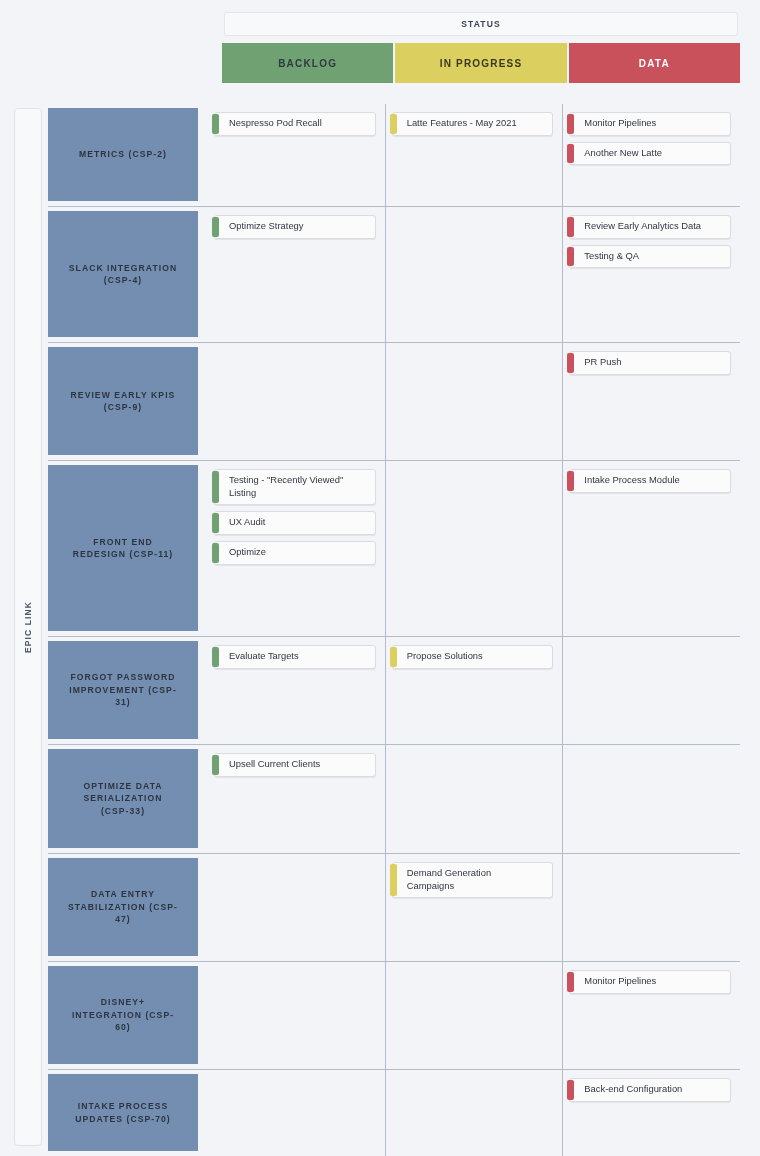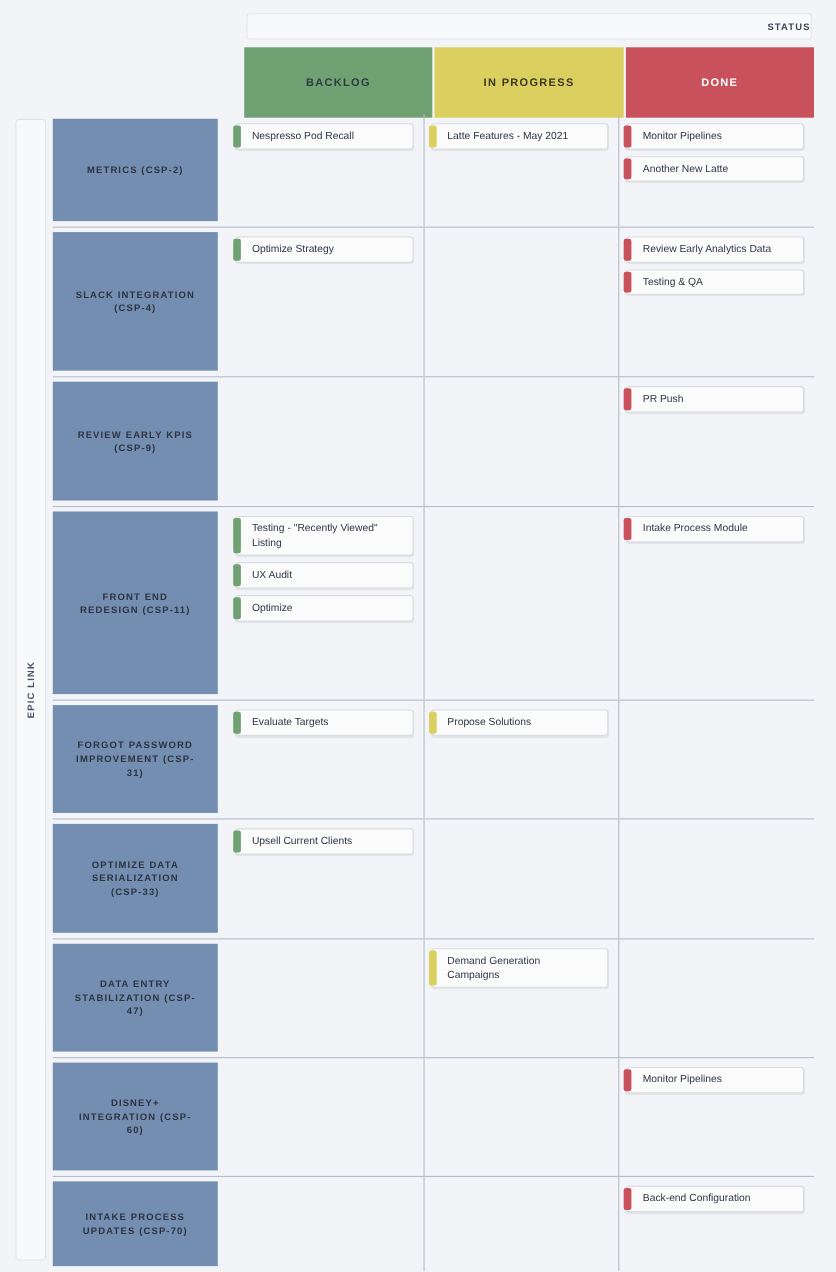--- a/index.html
+++ b/index.html
@@ -45,36 +45,36 @@
     position: absolute;
     left: 224px;
     top: 12px;
     width: 514px;
     height: 24px;
     background: #f8f9fa;
     border: 1px solid #e2e6ea;
     border-radius: 3px;
     display: flex;
     align-items: center;
-    justify-content: flex-end;
+    justify-content: center;
   }
   .status-bar-label {
     font-size: 8.5px;
     font-weight: 700;
     letter-spacing: 1.1px;
     color: #3b4453;
   }
 
   
   .col-headers {
     position: absolute;
     left: 222px;
     top: 43px;
     width: 518px;
-    height: 64px;
+    height: 40px;
     display: flex;
     gap: 2px;
   }
   .col-header {
     flex: 1;
     display: flex;
     align-items: center;
     justify-content: center;
     font-size: 10px;
     font-weight: 700;
@@ -187,21 +187,21 @@
   </div>
 
   <div class="col-headers">
     <div class="col-header backlog">
       <span>BACKLOG</span>
     </div>
     <div class="col-header inprogress">
       <span>IN PROGRESS</span>
     </div>
     <div class="col-header done">
-      <span>DONE</span>
+      <span>DATA</span>
     </div>
   </div>
 
   <div class="grid" id="grid">
       <div class="grid-row" style="height: 103px;">
         <div class="row-header">
           <div class="row-header-box">
             <span class="row-header-label">METRICS (CSP-2)</span>
           </div>
         </div>

